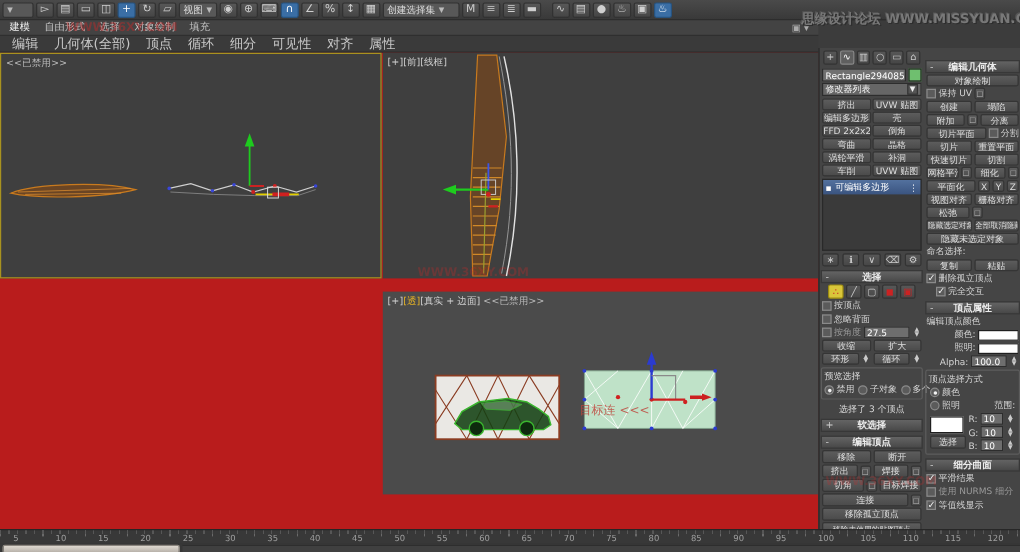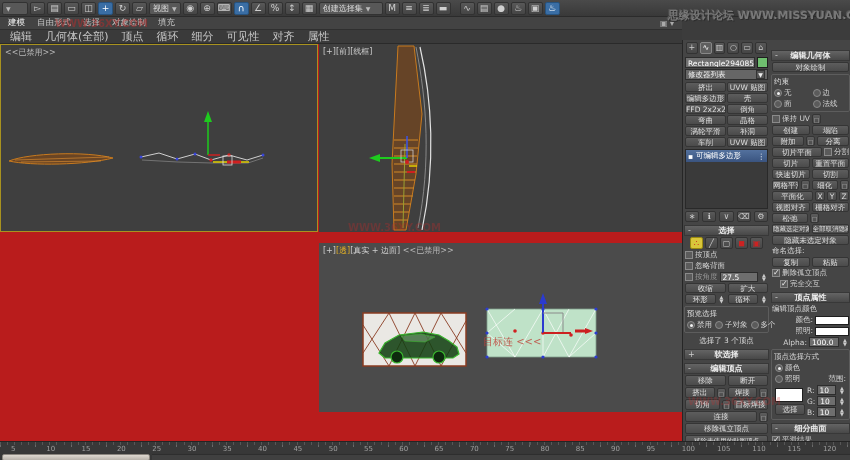--- a/index.html
+++ b/index.html
@@ -429,41 +429,20 @@
     </div>
 
     <div class="col-r">
       <div class="hdr">
           <span class="minus">-</span>
           <span>编辑几何体</span>
         </div>
       <div class="row">
           <span class="btn">对象绘制</span>
         </div>
-      <div class="grp">
-        <div class="grp-title">约束</div>
-        <div id="constraint-radios">
-            <span class="radio-item">
-              <span class="rad sel"></span>
-              <span class="lbl">无</span>
-            </span>
-            <span class="radio-item">
-              <span class="rad"></span>
-              <span class="lbl">边</span>
-            </span>
-            <span class="radio-item">
-              <span class="rad"></span>
-              <span class="lbl">面</span>
-            </span>
-            <span class="radio-item">
-              <span class="rad"></span>
-              <span class="lbl">法线</span>
-            </span>
-          </div>
-      </div>
       <div class="row">
           <span class="cb"></span>
           <span class="lbl">保持 UV</span>
           <span class="sq">□</span>
         </div>
       <div class="row">
           <span class="btn">创建</span>
           <span class="btn">塌陷</span>
         </div>
       <div class="row">

